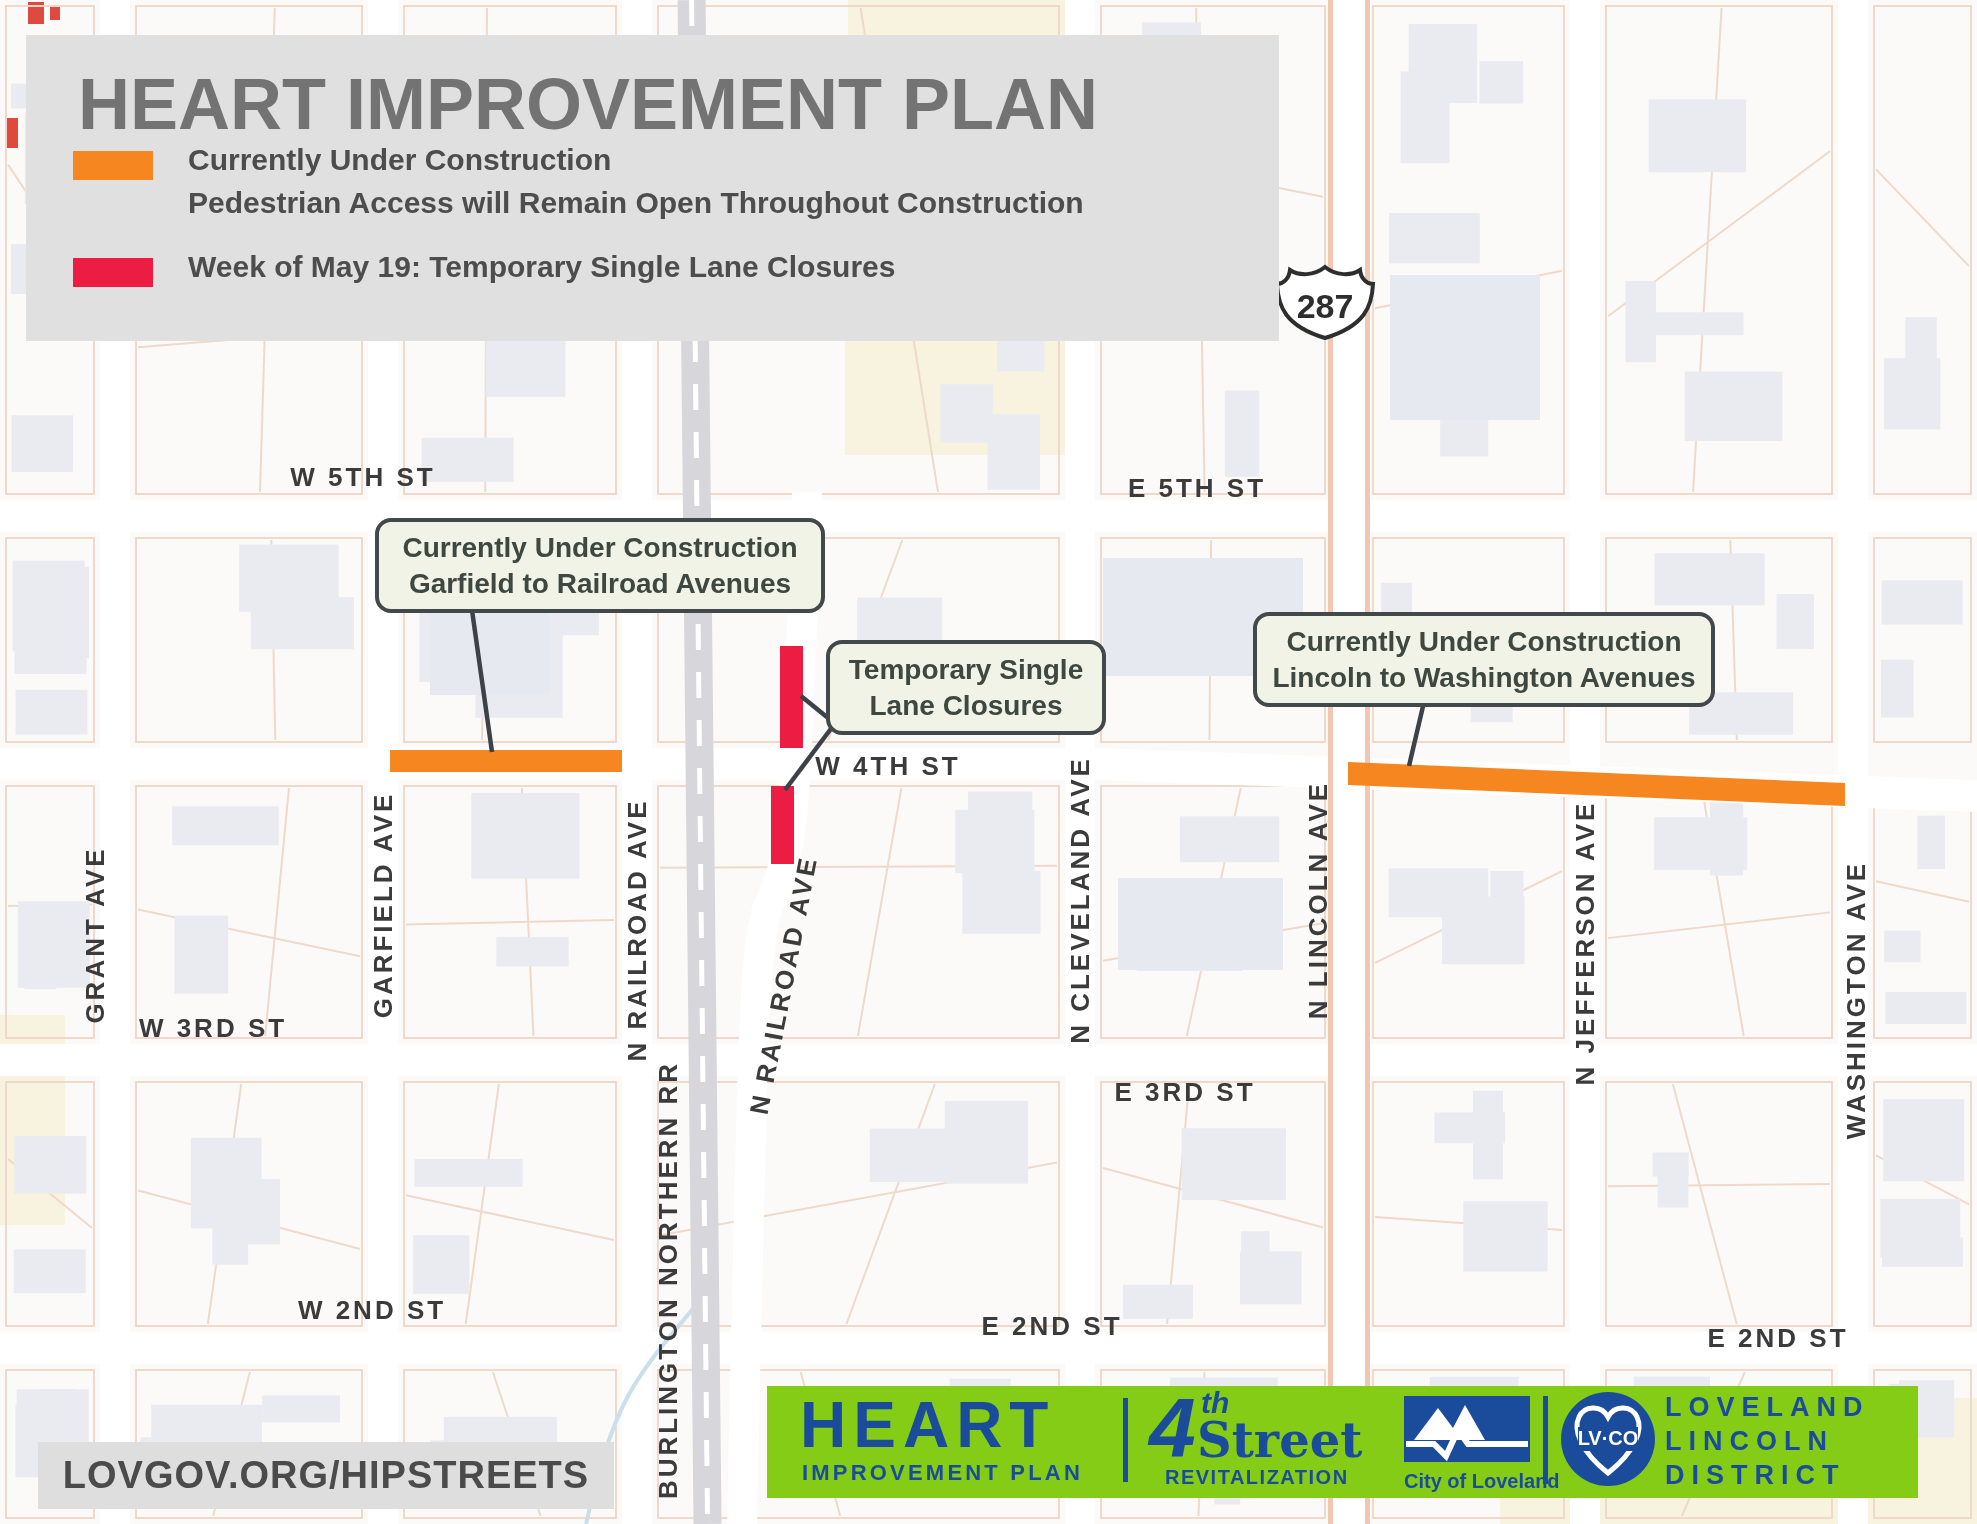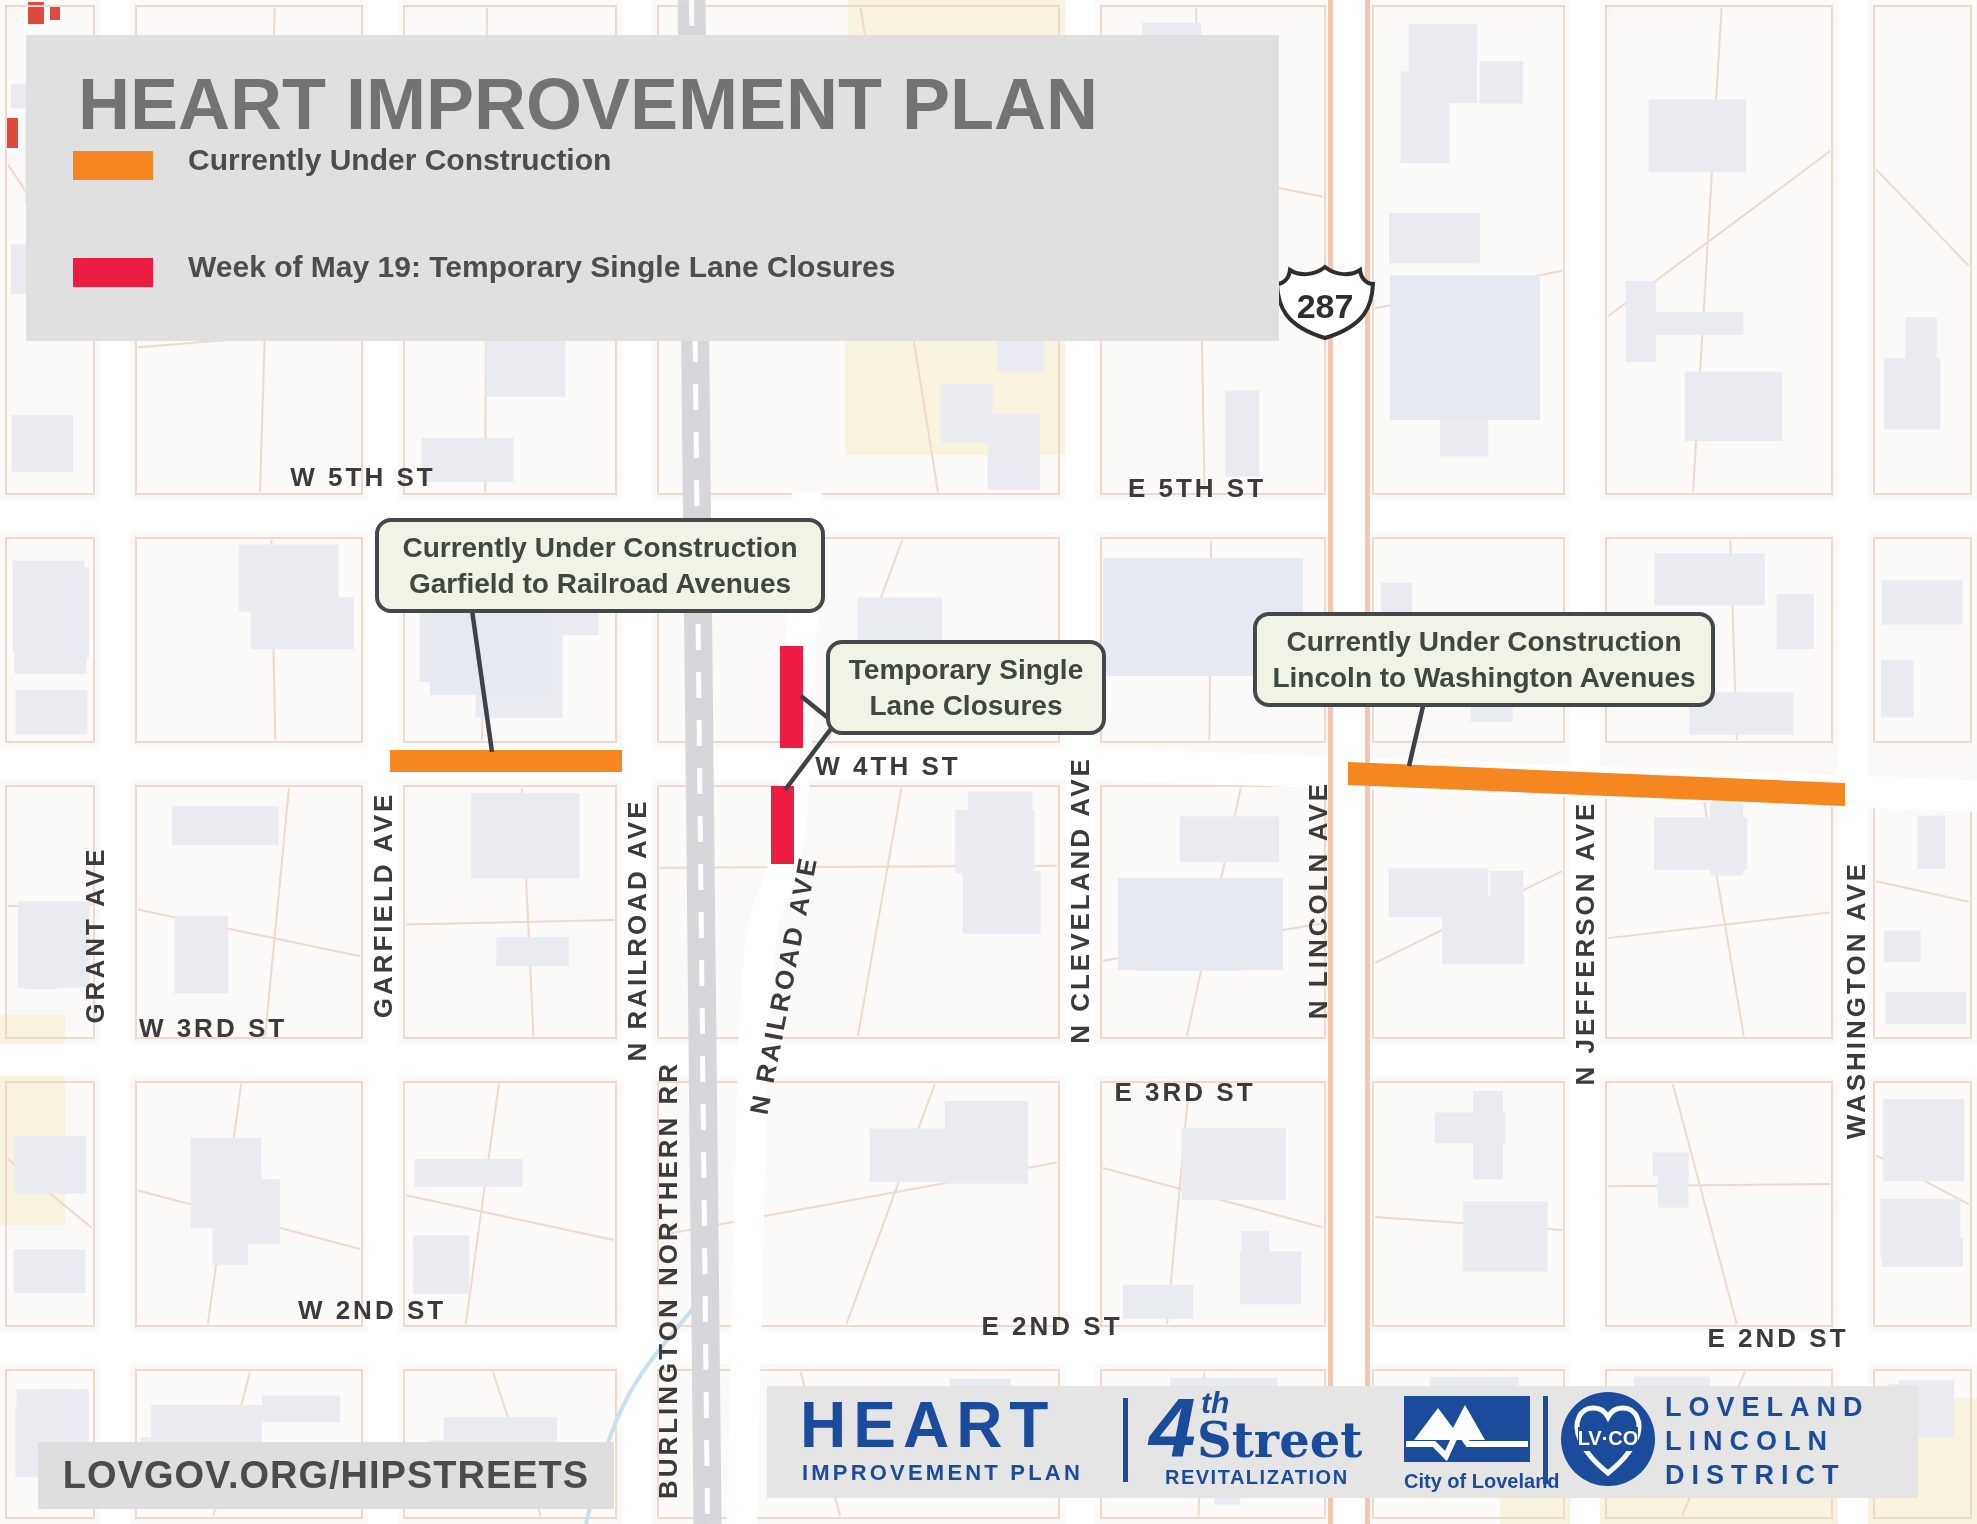--- a/index.html
+++ b/index.html
@@ -28,21 +28,21 @@
   .swatch.orange{left:47px;top:116px;background:#F6861F;}
   .swatch.red{left:47px;top:223px;background:#EC1C43;}
   .legend-line{position:absolute;left:162px;font-size:30px;font-weight:700;
           color:#4d4d4d;white-space:nowrap;}
 
   
   .lovgov-box{position:absolute;left:38px;top:1442px;width:576px;height:67px;
           background:#dedede;z-index:5;display:flex;align-items:center;justify-content:center;}
   .lovgov-text{font-size:38px;font-weight:800;color:#4b4b4b;letter-spacing:1px;white-space:nowrap;}
   .logo-band{position:absolute;left:767px;top:1386px;width:1151px;height:112px;
-          background:#e5e5e5;z-index:5;}
+          background:#84cc16;z-index:5;}
   .navy{color:#1B4C9C;}
   .heart-title{position:absolute;left:33px;top:2px;font-size:64px;font-weight:900;
           letter-spacing:7px;white-space:nowrap;}
   .heart-sub{position:absolute;left:35px;top:74px;font-size:22px;font-weight:800;
           letter-spacing:3.2px;white-space:nowrap;}
   .logo-divider{position:absolute;width:5px;background:#1B4C9C;}
   .fourth-block{position:absolute;left:382px;top:0;width:250px;height:112px;}
   .fourth-numeral{position:absolute;left:0px;top:-6px;font-size:84px;font-weight:900;font-style:italic;}
   .fourth-ordinal{position:absolute;left:52px;top:0px;font-size:30px;font-weight:800;font-style:italic;}
   .fourth-word{position:absolute;left:48px;top:26px;font-size:48px;font-weight:700;
@@ -357,20 +357,21 @@
   </div>
   <div class="callout" style="left:1253px;top:612px;width:462px;">
     <div>Currently Under Construction</div>
     <div>Lincoln to Washington Avenues</div>
   </div>
 
   <div class="legend">
     <div class="legend-title">HEART IMPROVEMENT PLAN</div>
     <div class="swatch orange"></div>
     <div class="legend-line" style="top:108px">Currently Under Construction</div>
+    <div class="legend-line" style="top:151px">Pedestrian Access will Remain Open Throughout Construction</div>
     <div class="swatch red"></div>
     <div class="legend-line" style="top:215px">Week of May 19: Temporary Single Lane Closures</div>
   </div>
 
   <div class="lovgov-box">
     <span class="lovgov-text">LOVGOV.ORG/HIPSTREETS</span>
   </div>
 
   <div class="logo-band">
     <div class="heart-title navy">HEART</div>

